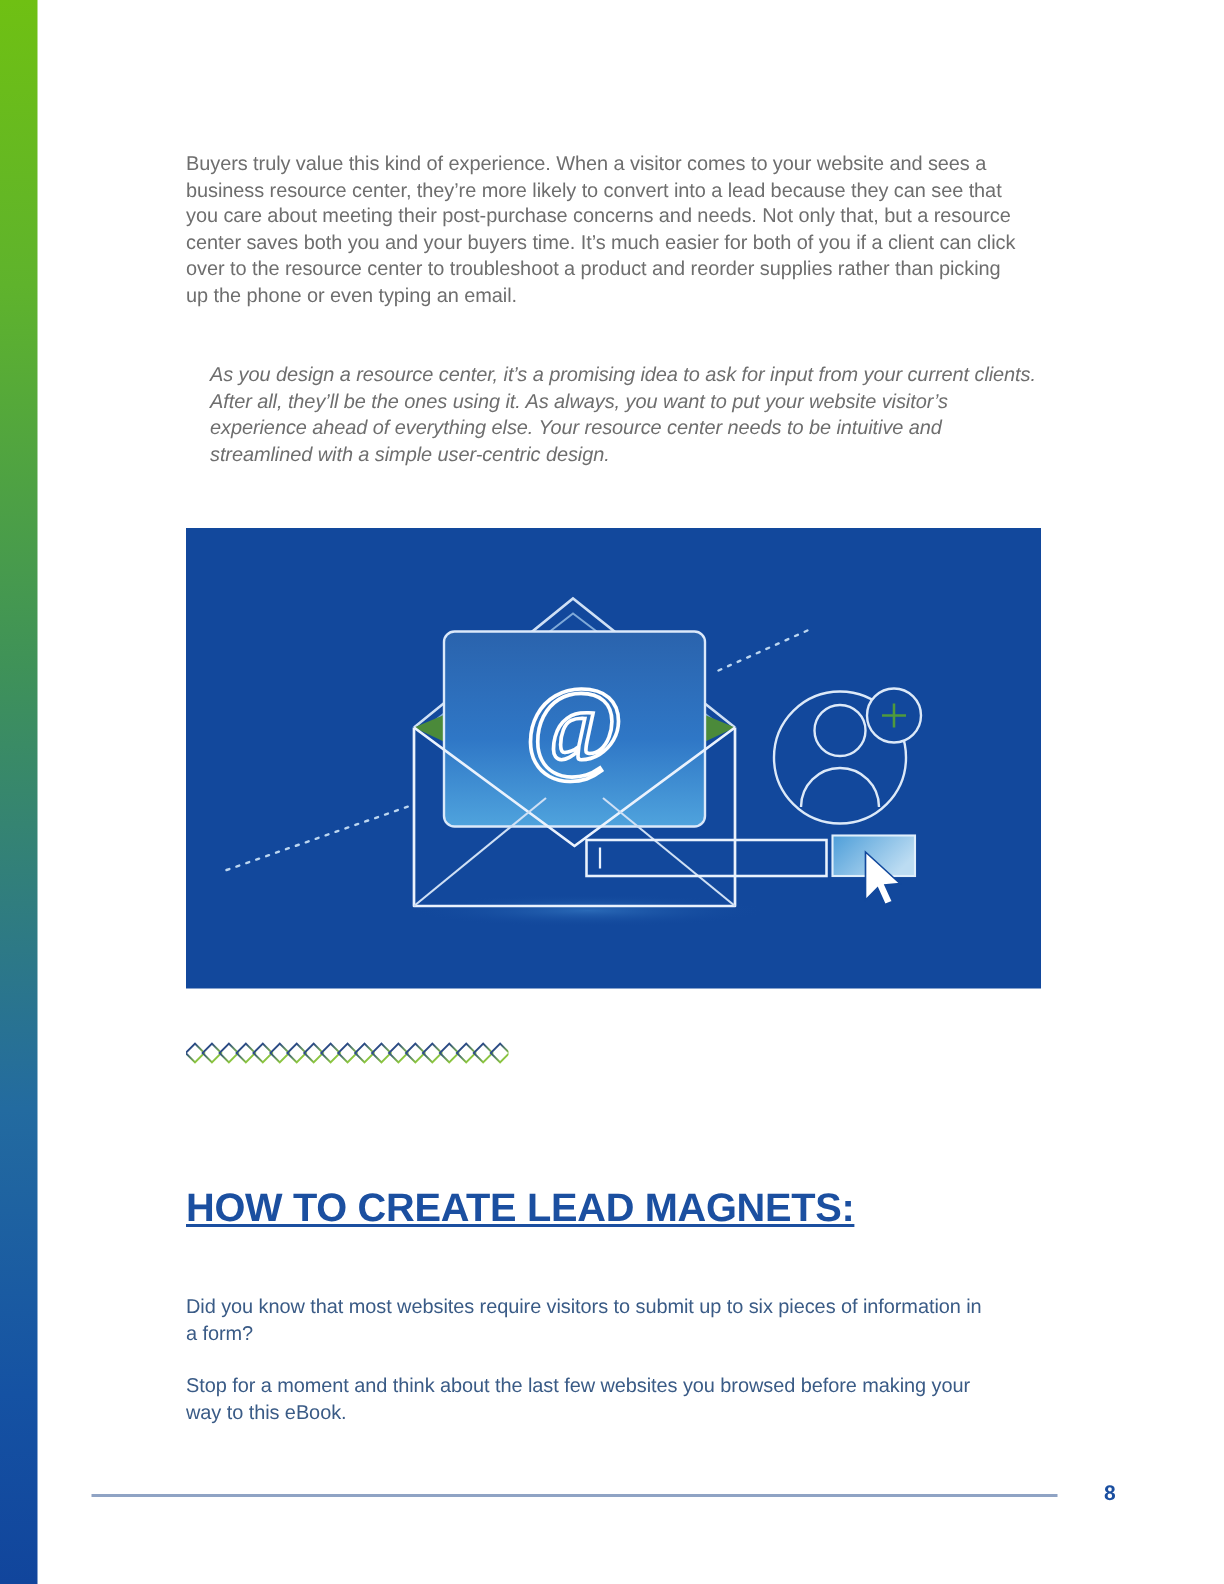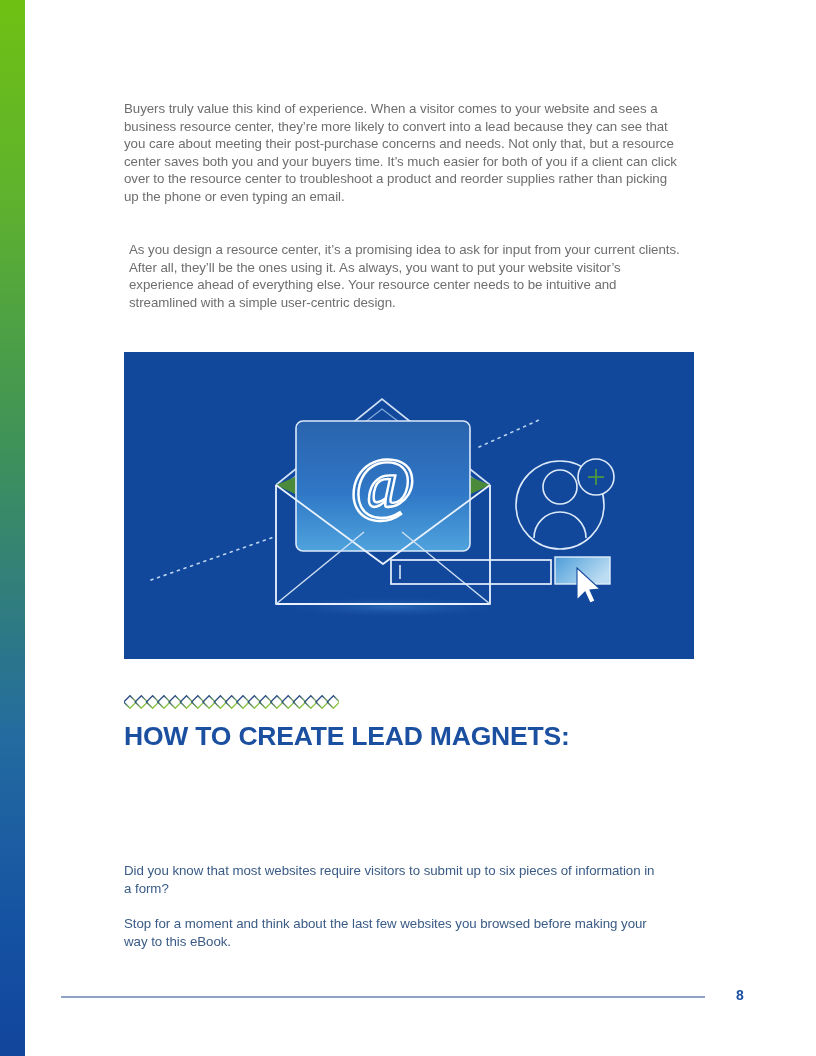--- a/index.html
+++ b/index.html
@@ -44,21 +44,21 @@
   }
   .para-blue {
     color: #3a5b86;
     font-size: 13.3px;
     line-height: 17.6px;
     letter-spacing: -0.05px;
     margin: 0;
   }
 
   .block-p1 { position: absolute; left: 0; top: 100px; width: 558px; }
-  .block-p2 { position: absolute; left: 5px; top: 241px; width: 552px; }
+  .block-p2 { position: absolute; left: 16px; top: 241px; width: 552px; font-style: italic; }
 
   
   .hero {
     position: absolute;
     left: 0;
     top: 352px;
     width: 570px;
     height: 307px;
     background: #12489c;
     overflow: hidden;
@@ -71,28 +71,29 @@
     left: 0;
     top: 694px;
     width: 215px;
     height: 16px;
   }
 
   
   .heading {
     position: absolute;
     left: 0;
-    top: 719px;
+    top: 788px;
     width: 570px;
     color: #1b4fa0;
     font-size: 26.5px;
     font-weight: bold;
     line-height: 35px;
     letter-spacing: -0.2px;
     margin: 0;
+    text-decoration: underline;
   }
   .heading .l2 { display: block; }
 
   .block-p3 { position: absolute; left: 0; top: 862px; width: 540px; }
   .block-p4 { position: absolute; left: 0; top: 915px; width: 540px; }
 
   
   .footer-rule {
     position: absolute;
     left: 61px;

